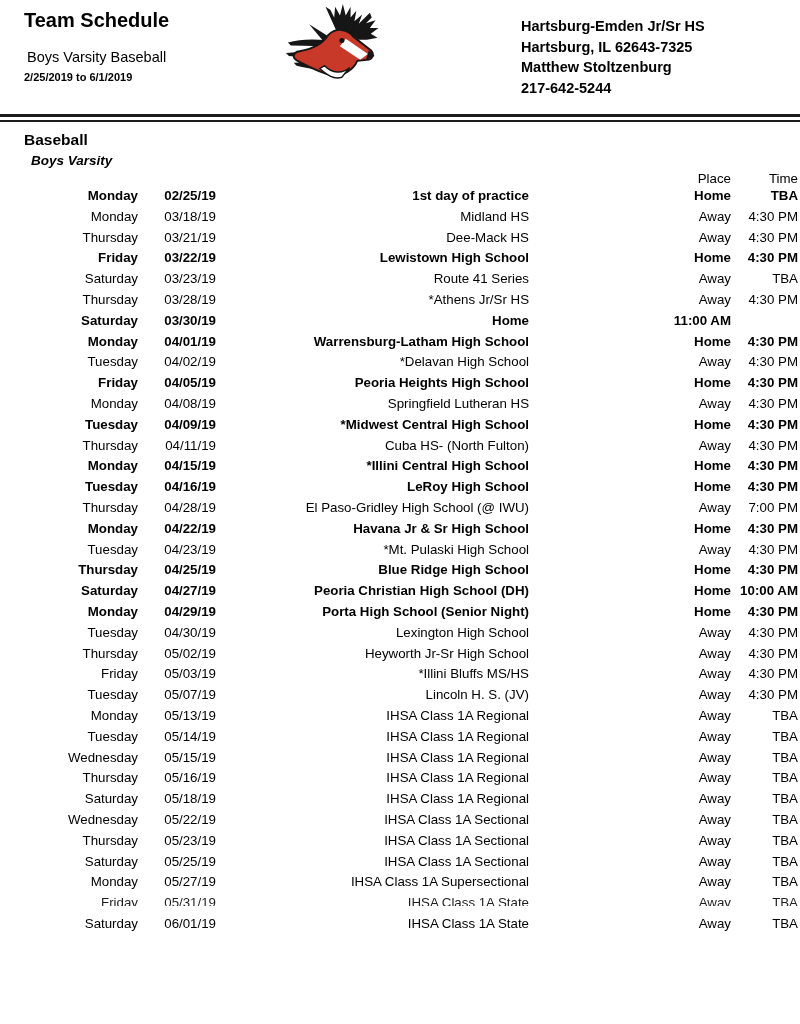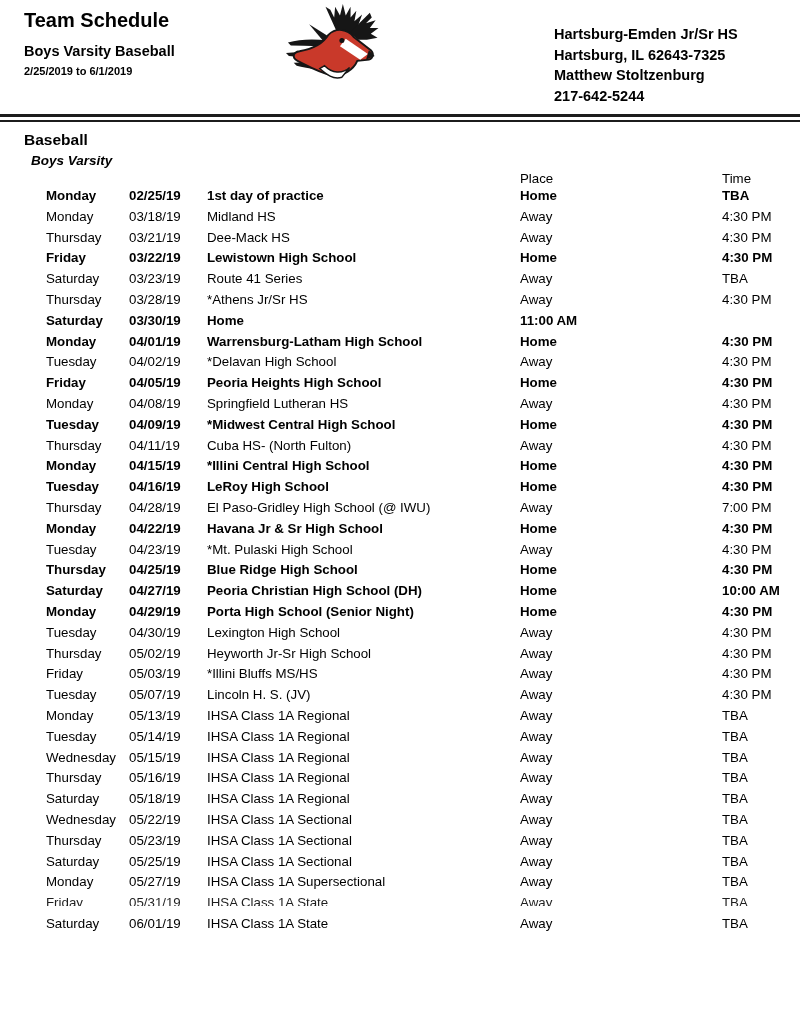--- a/index.html
+++ b/index.html
@@ -9,43 +9,43 @@
     font-family:"Liberation Sans", sans-serif;
     color:#000;
     position:relative;
     overflow:hidden;
   }
 
   
   .page-header { position:relative; height:113px;padding-left:13px; }
   .header-left { position:absolute; left:24px; top:8px; }
   .doc-title   { font-size:20px; font-weight:bold; line-height:24px; }
-  .doc-sub     { font-size:14.5px; font-weight:bold; line-height:18px; margin-top:10px; }
+  .doc-sub     { font-size:14.5px; font-weight:normal; line-height:18px; margin-top:16px;text-align:center; }
   .doc-range   { font-size:11px; font-weight:bold; line-height:18px; margin-top:2px; }
 
   .logo-wrap { position:absolute; left:286px; top:2px; width:106px; height:82px; }
 
-  .header-right { position:absolute; left:521px; top:24px;margin-left:33px; }
+  .header-right { position:absolute; left:521px; top:16px; }
   .header-right div { font-size:14.5px; font-weight:bold; line-height:20.6px; }
 
   
   .double-rule {
     position:absolute; left:0; right:0; top:114px;
     height:8px;
     border-top:3px solid #1c1c1c;
     border-bottom:2px solid #1c1c1c;
   }
 
   
   .section-head { position:absolute; left:24px; top:131px; }
   .sport-name { font-size:15.5px; font-weight:bold; line-height:18px; }
   .team-name  { font-size:13.5px; font-weight:bold; font-style:italic; line-height:17px; margin-left:7px; margin-top:3px; }
 
   
-  .schedule { position:absolute; left:46px; top:171px; width:743px; }
+  .schedule { position:absolute; left:55px; top:171px; width:743px;text-align:right; }
   .srow {
     display:grid;
     grid-template-columns:83px 78px 313px 202px 1fr;
     font-size:13.3px;
     line-height:20.8px;
     height:20.8px;
     white-space:nowrap;
   }
   .srow.header-row { height:15px; line-height:15px; font-weight:normal; }
   .srow.bold { font-weight:bold; }

